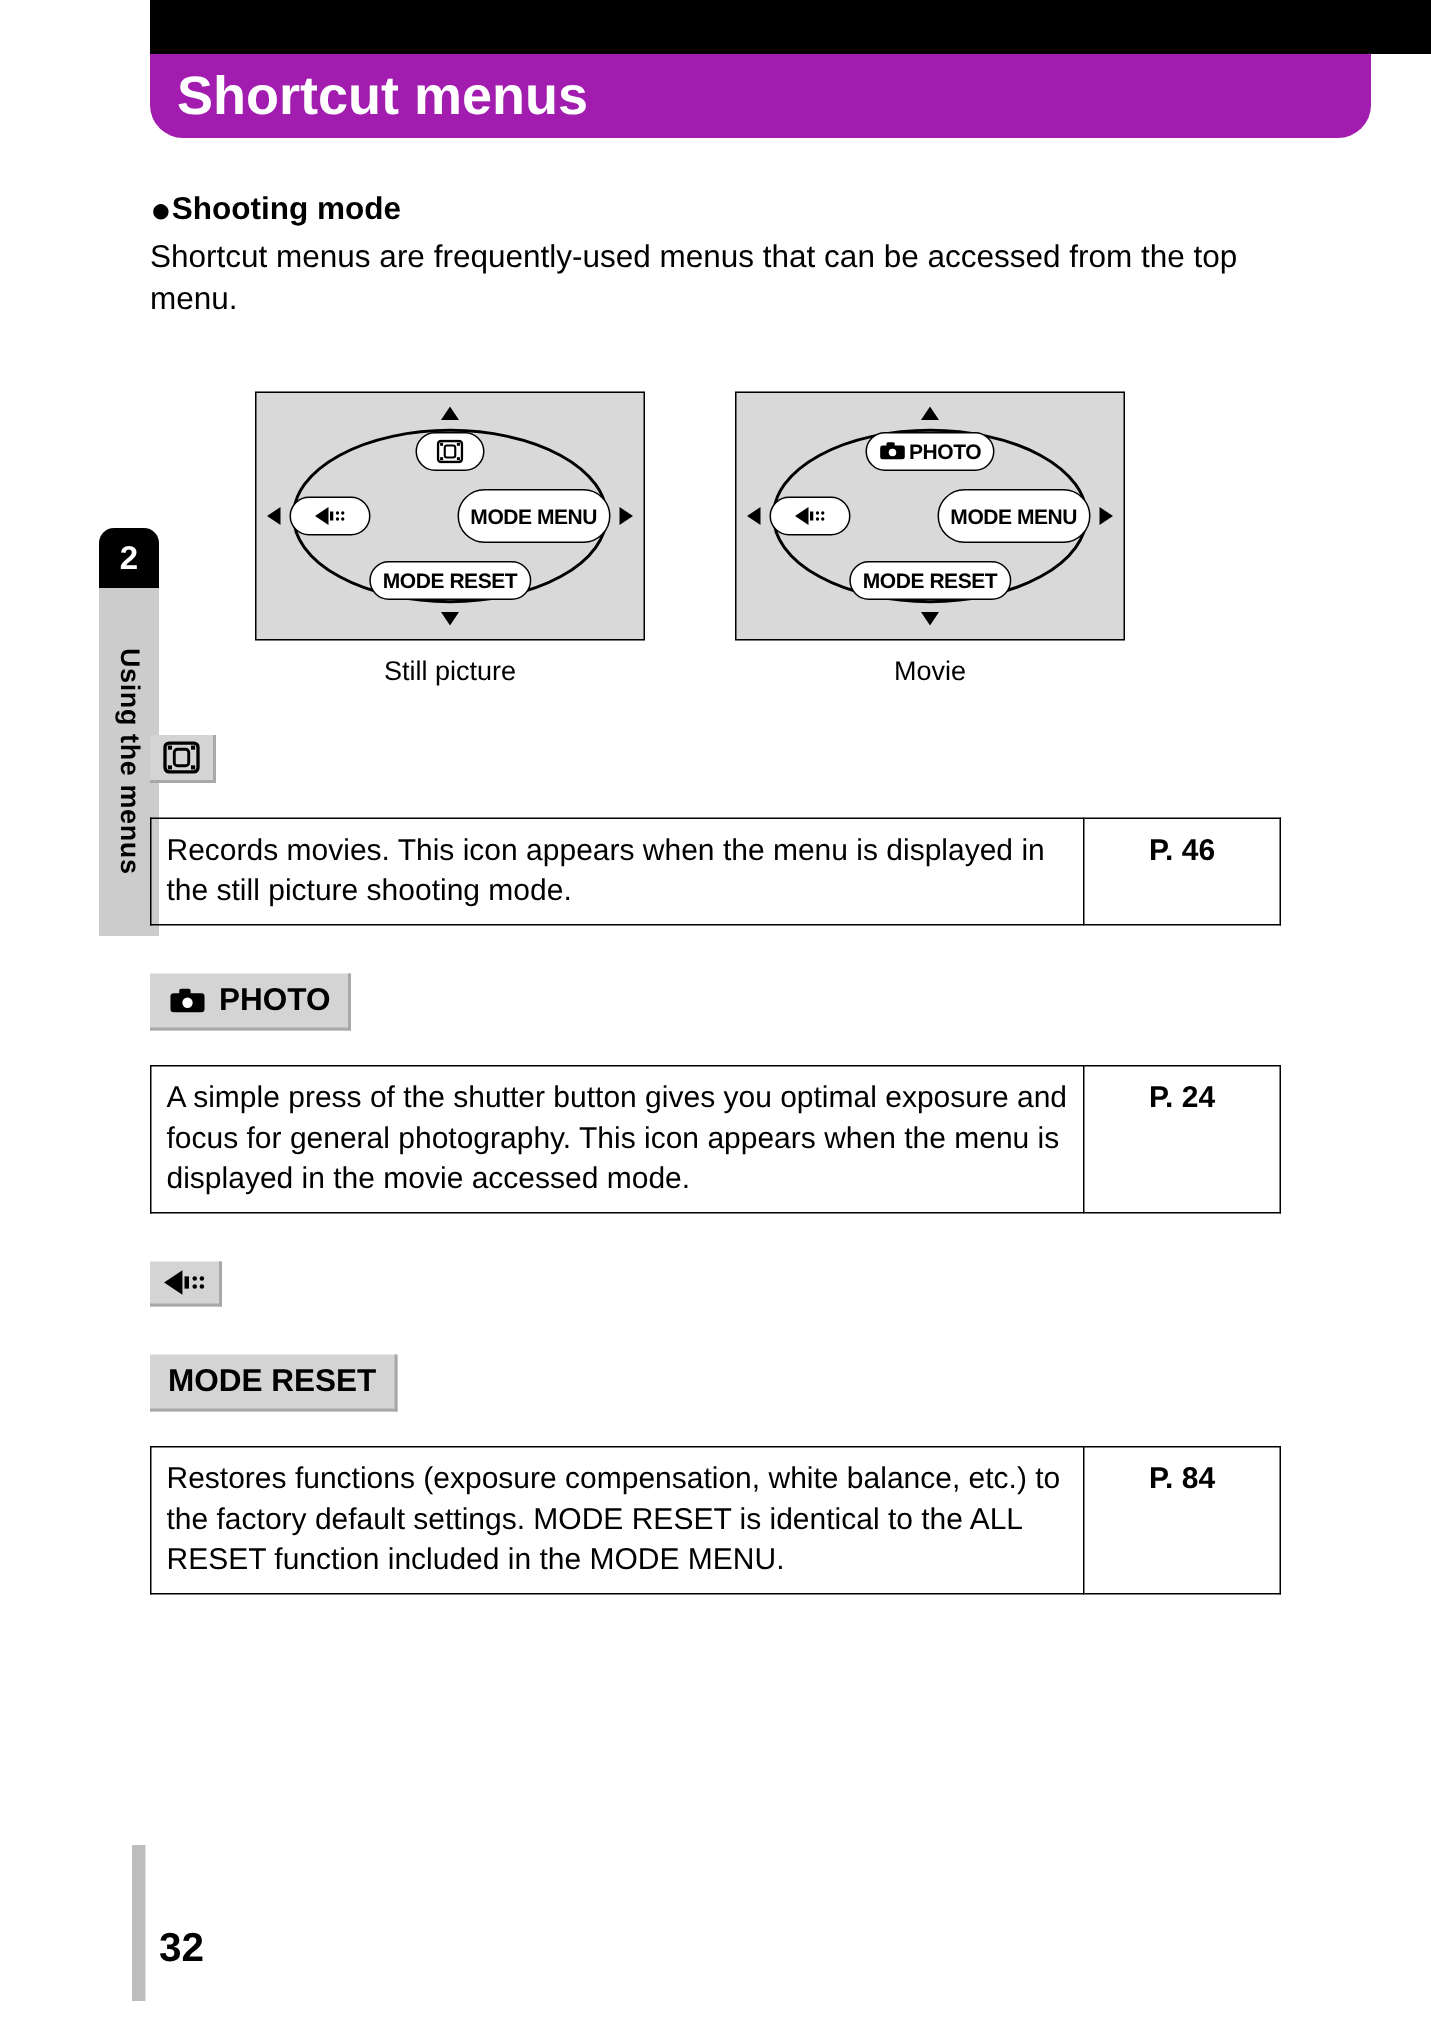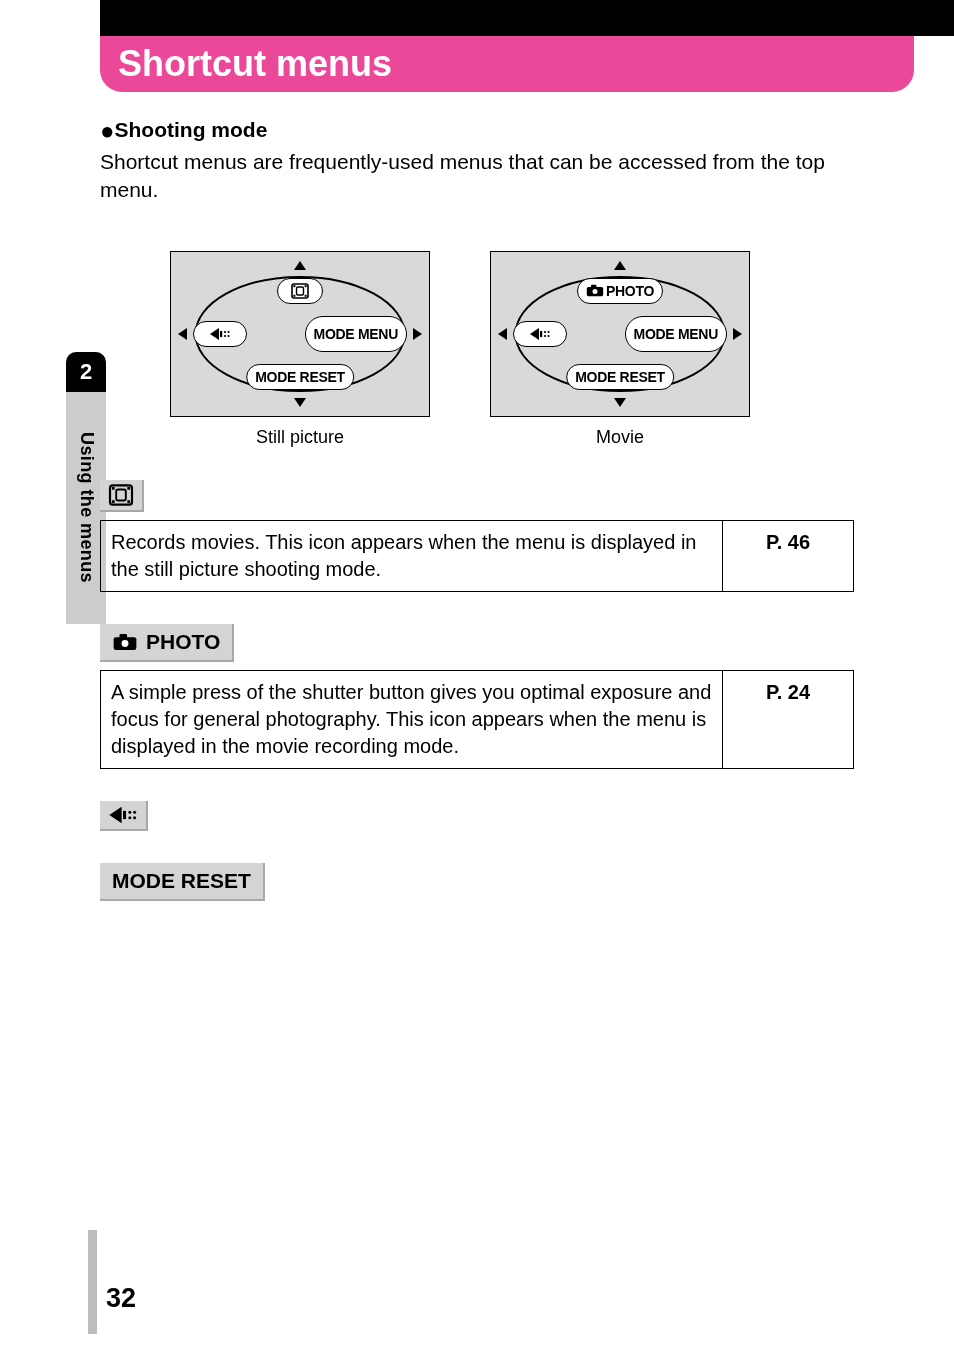--- a/index.html
+++ b/index.html
@@ -21,42 +21,42 @@
     top: 0; left: 100px; right: 0;
     height: 36px;
     background: #000;
   }
   .title-bar {
     position: absolute;
     top: 36px;
     left: 100px;
     right: 40px;
     height: 56px;
-    background: #ec4899;
+    background: #a21caf;
     border-bottom-left-radius: 22px;
     border-bottom-right-radius: 22px;
     display: flex;
     align-items: center;
     padding-left: 18px;
   }
   .title-bar .title {
     color: #fff;
     font-size: 36px;
     font-weight: bold;
   }
   .content {
     position: absolute;
     top: 112px;
     left: 100px;
     right: 100px;
   }
   .bullet-heading {
     font-size: 21px;
     font-weight: bold;
-    margin-top: 6px;
+    margin-top: 16px;
   }
   .bullet-heading .dot {
     font-size: 24px;
     line-height: 0;
     position: relative;
     top: 2px;
   }
   .intro {
     font-size: 21px;
     line-height: 1.35;
@@ -190,21 +190,21 @@
     font-size: 21px;
     border-right: 2.5px solid #a8a8a8;
     border-bottom: 2.5px solid #a8a8a8;
   }
   .sec-heading.icon-only {
     padding: 4px 8px;
   }
   .desc-table {
     width: 100%;
     border-collapse: collapse;
-    margin-top: 8px;
+    margin-top: 23px;
   }
   .desc-table td {
     border: 1.5px solid #000;
     vertical-align: top;
     padding: 8px 10px;
     font-size: 20px;
     line-height: 1.35;
   }
   .desc-table td.ref {
     width: 110px;
@@ -374,21 +374,21 @@
               <rect x="0.8" y="3" width="16.4" height="9.2" rx="1.6" fill="#000"></rect>
               <rect x="5" y="0.8" width="5.5" height="3" rx="1" fill="#000"></rect>
               <circle cx="9" cy="7.6" r="2.5" fill="#fff"></circle>
             </svg>
         </span>
         <span>PHOTO</span>
       </div>
       <table class="desc-table">
         <tbody>
             <tr>
-          <td>A simple press of the shutter button gives you optimal exposure and focus for general photography. This icon appears when the menu is displayed in the movie recording mode.</td>
+          <td>A simple press of the shutter button gives you optimal exposure and focus for general photography. This icon appears when the menu is displayed in the movie accessed mode.</td>
           <td class="ref">P. 24</td>
         </tr>
       </tbody>
         </table>
     </div>
 
     <div class="section">
       <div class="sec-heading icon-only">
         <span class="ico-box">
           <svg width="30" height="20" viewBox="0 0 22 14">
@@ -400,19 +400,27 @@
               <circle cx="19.5" cy="9" r="1.1" fill="#000"></circle>
             </svg>
         </span>
       </div>
     </div>
 
     <div class="section">
       <div class="sec-heading">
         <span>MODE RESET</span>
       </div>
+      <table class="desc-table">
+        <tbody>
+            <tr>
+          <td>Restores functions (exposure compensation, white balance, etc.) to the factory default settings. MODE RESET is identical to the ALL RESET function included in the MODE MENU.</td>
+          <td class="ref">P. 84</td>
+        </tr>
+      </tbody>
+        </table>
     </div>
 
   </div>
 
   <div class="footer-bar"></div>
   <div class="page-number">32</div>
 </div>
 
 </body></html>

